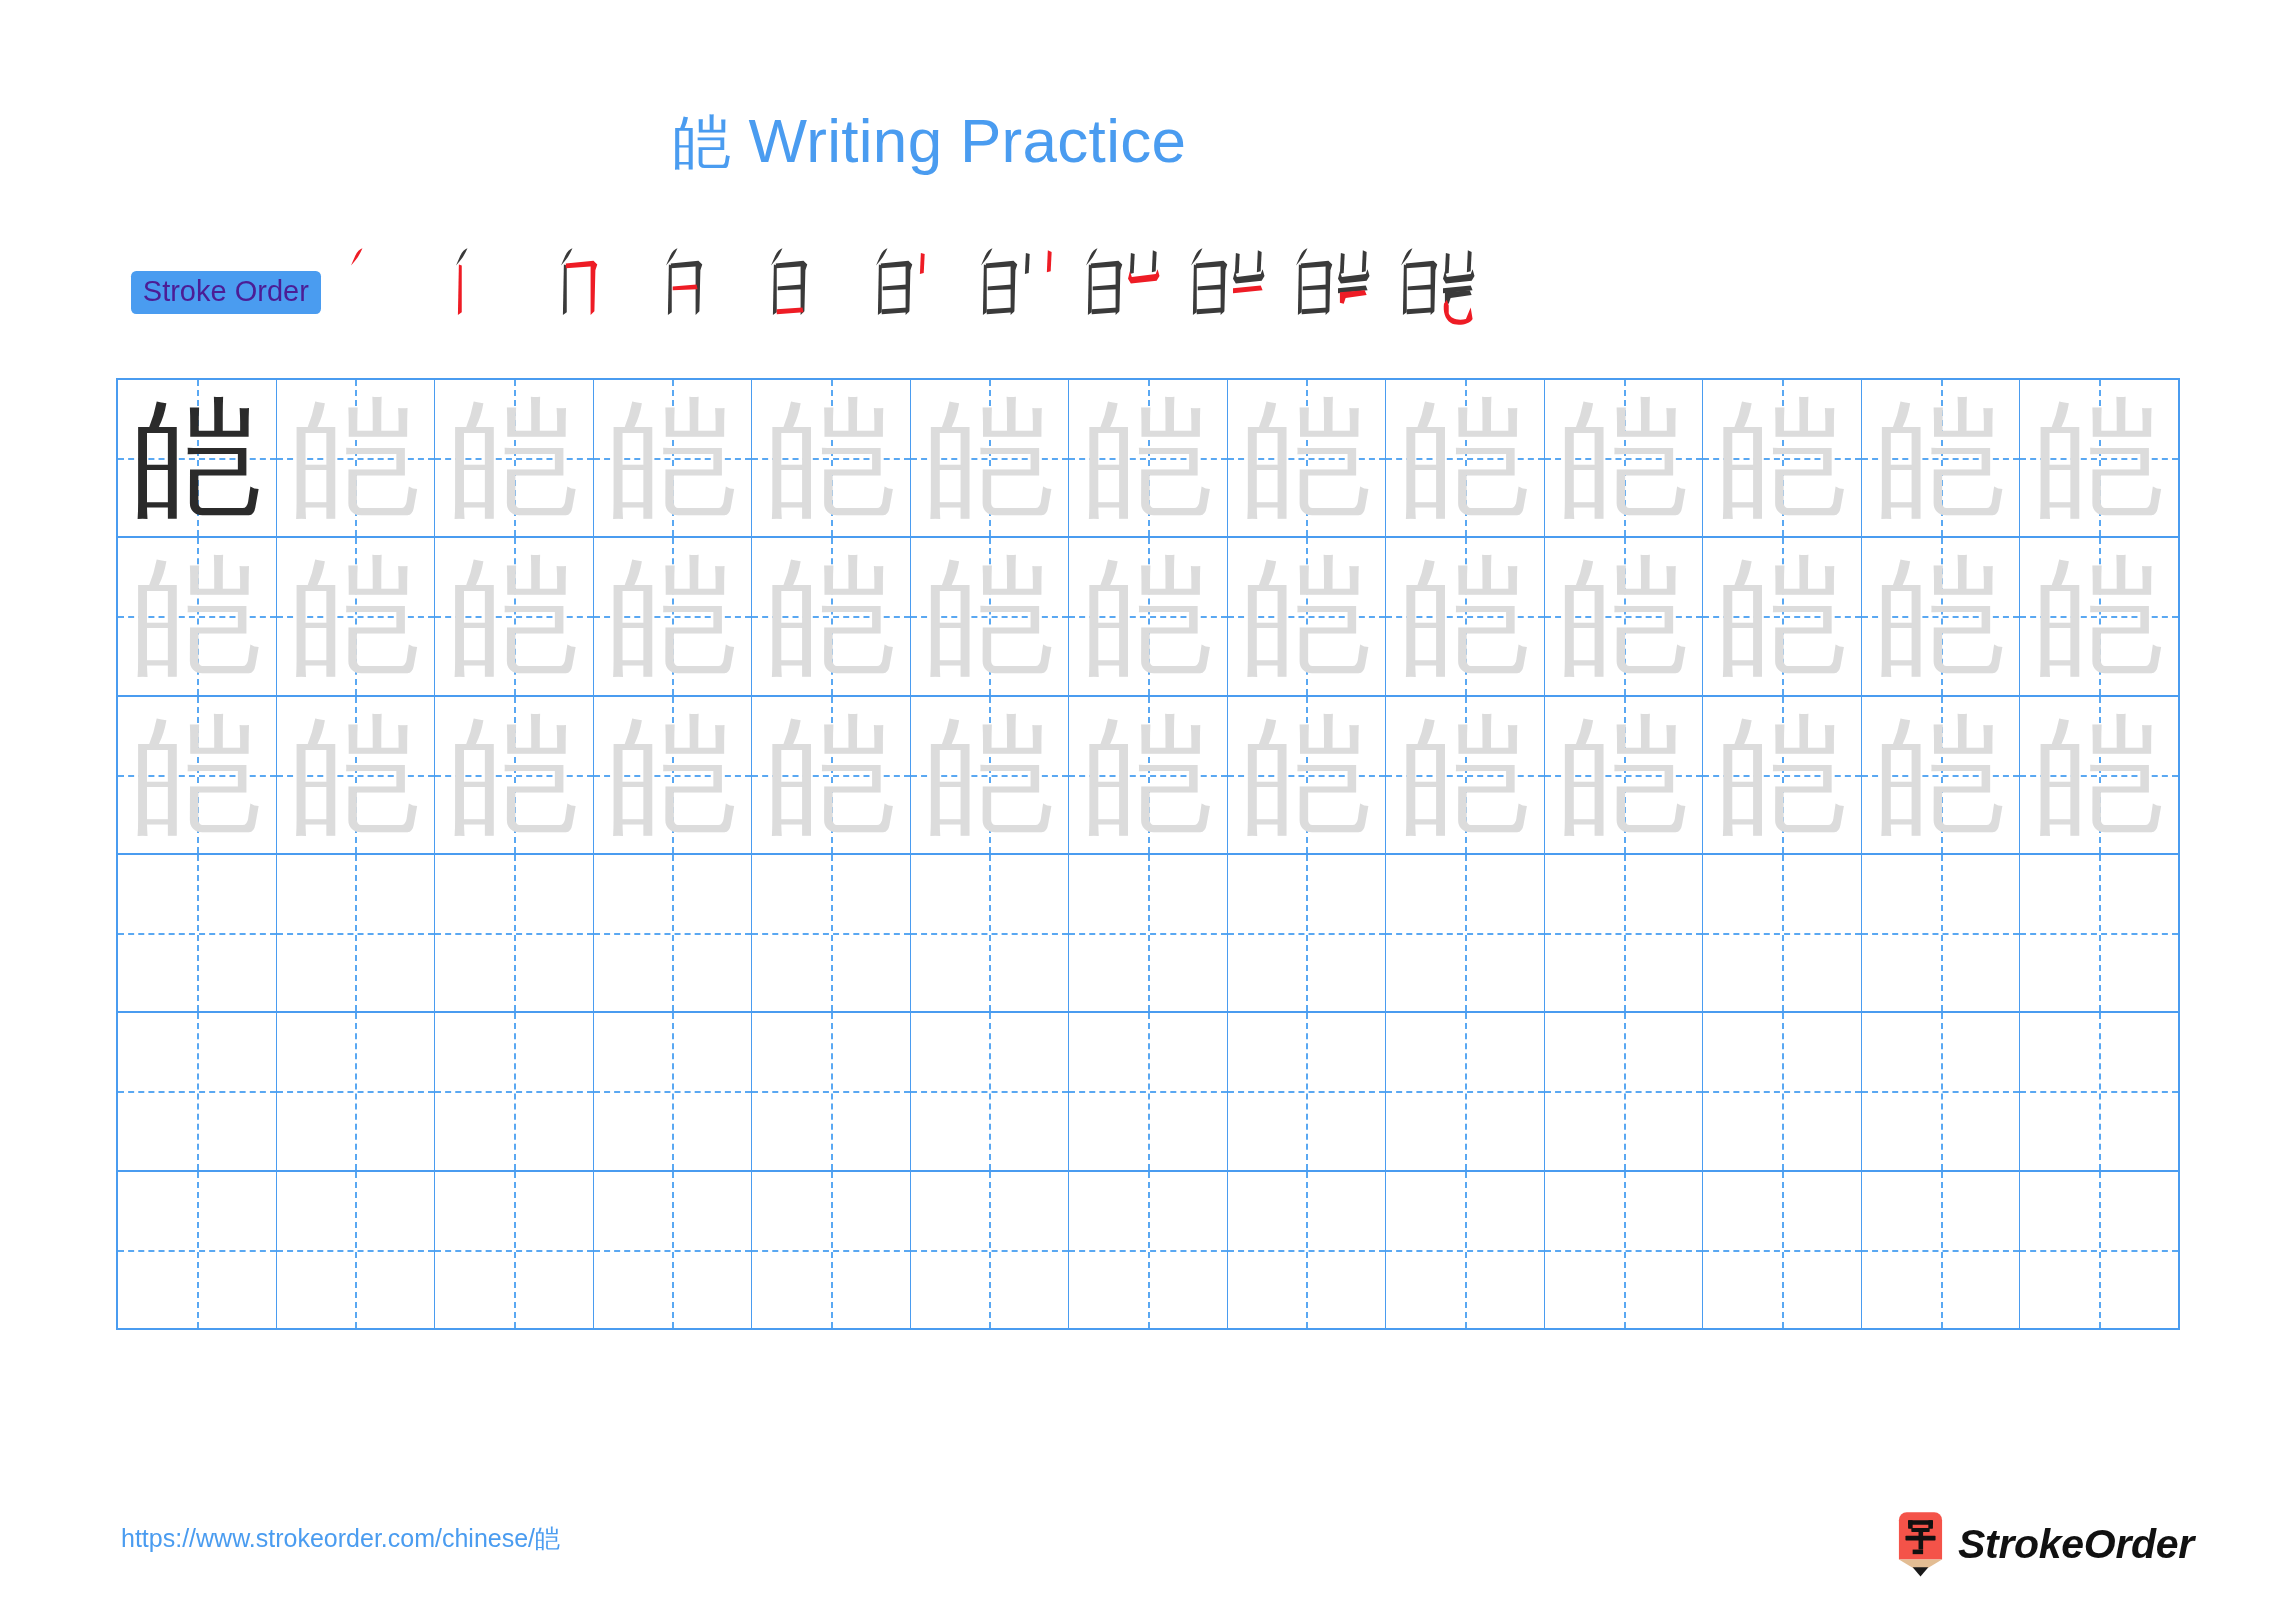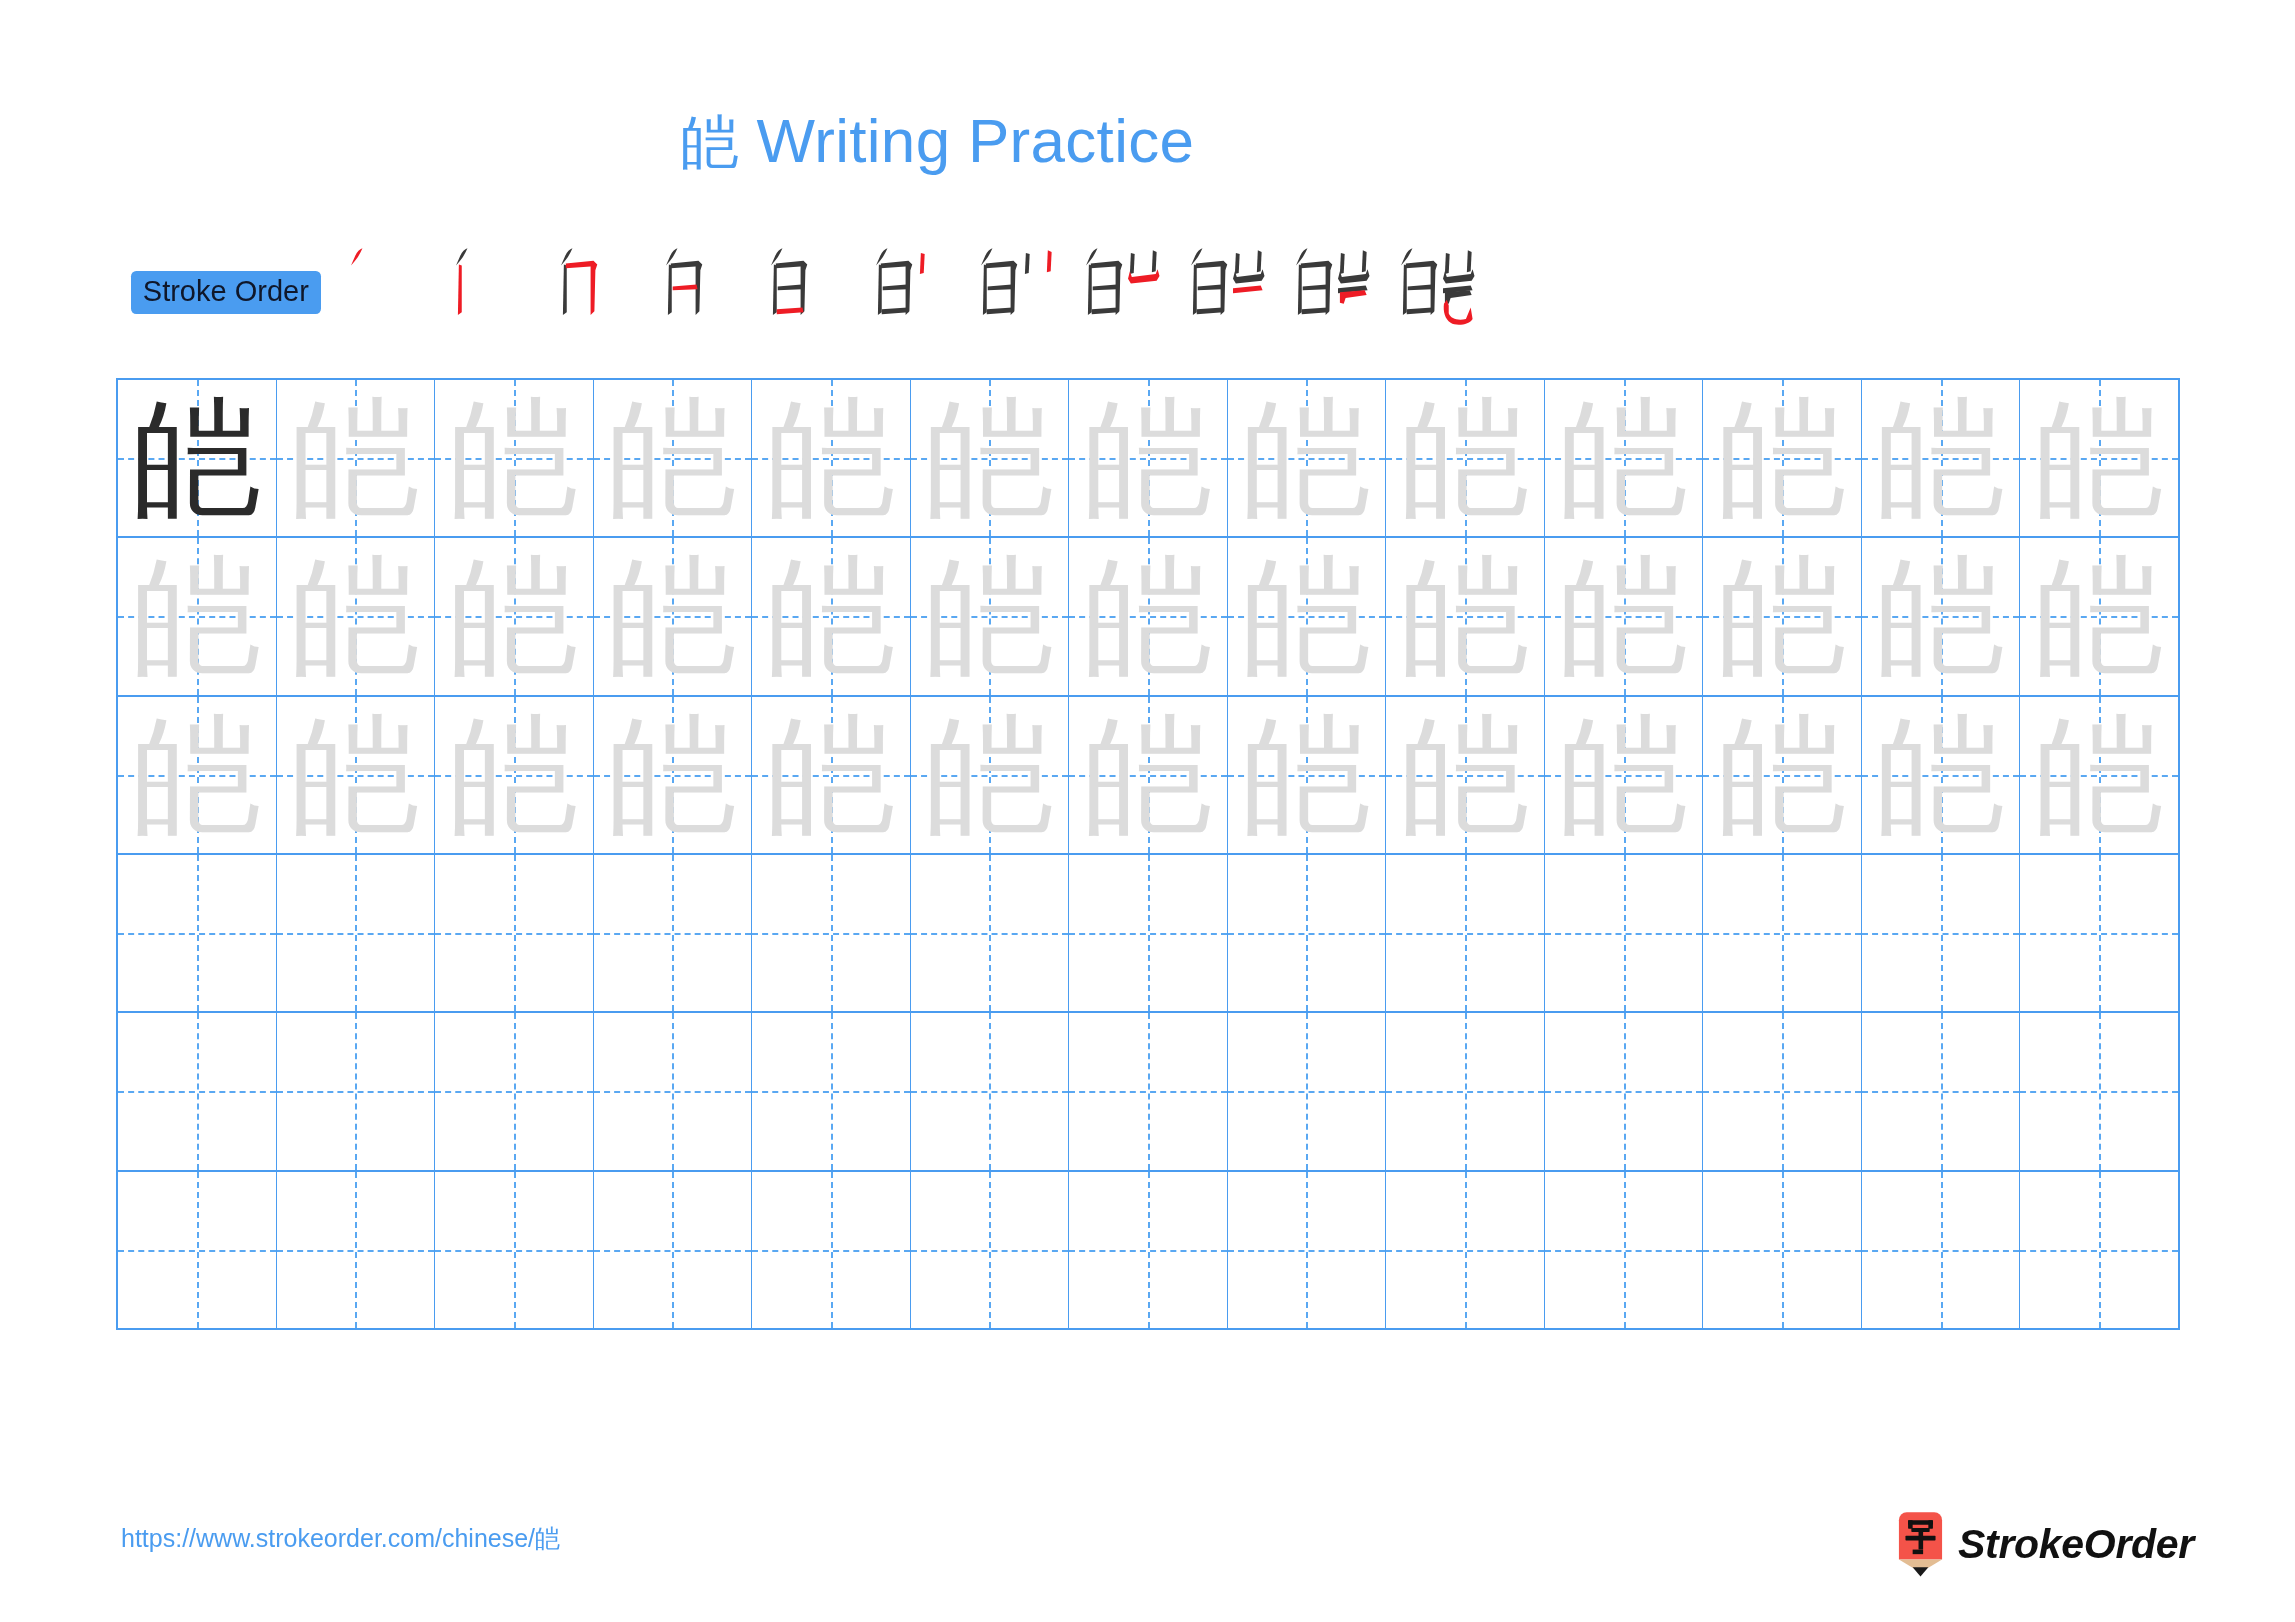--- a/index.html
+++ b/index.html
@@ -12,21 +12,21 @@
     height: 1622px;
     position: relative;
     font-family: "Liberation Sans", sans-serif;
     overflow: hidden;
   }
 
   
   #page-title {
     position: absolute;
     top: 110px;
-    left: 12px;
+    left: 4px;
     width: 1851px;
     text-align: center;
     font-size: 62px;
     font-weight: 400;
     color: #4a9cf0;
     letter-spacing: 0.3px;
     line-height: 1;
     white-space: nowrap;
   }
   #page-title .title-char {
@@ -38,21 +38,21 @@
   #stroke-order-row {
     position: absolute;
     top: 253px;
     left: 131px;
     height: 79px;
     display: flex;
     align-items: center;
   }
   #stroke-order-badge {
     background: #4a9cf0;
-    color: #0f172a;
+    color: #4c1d95;
     font-size: 29px;
     font-weight: 400;
     padding: 5.2px 11.8px 7.9px 11.8px;
     border-radius: 5.2px;
     line-height: 1;
     white-space: nowrap;
   }
   #stroke-list {
     display: flex;
     align-items: flex-start;

